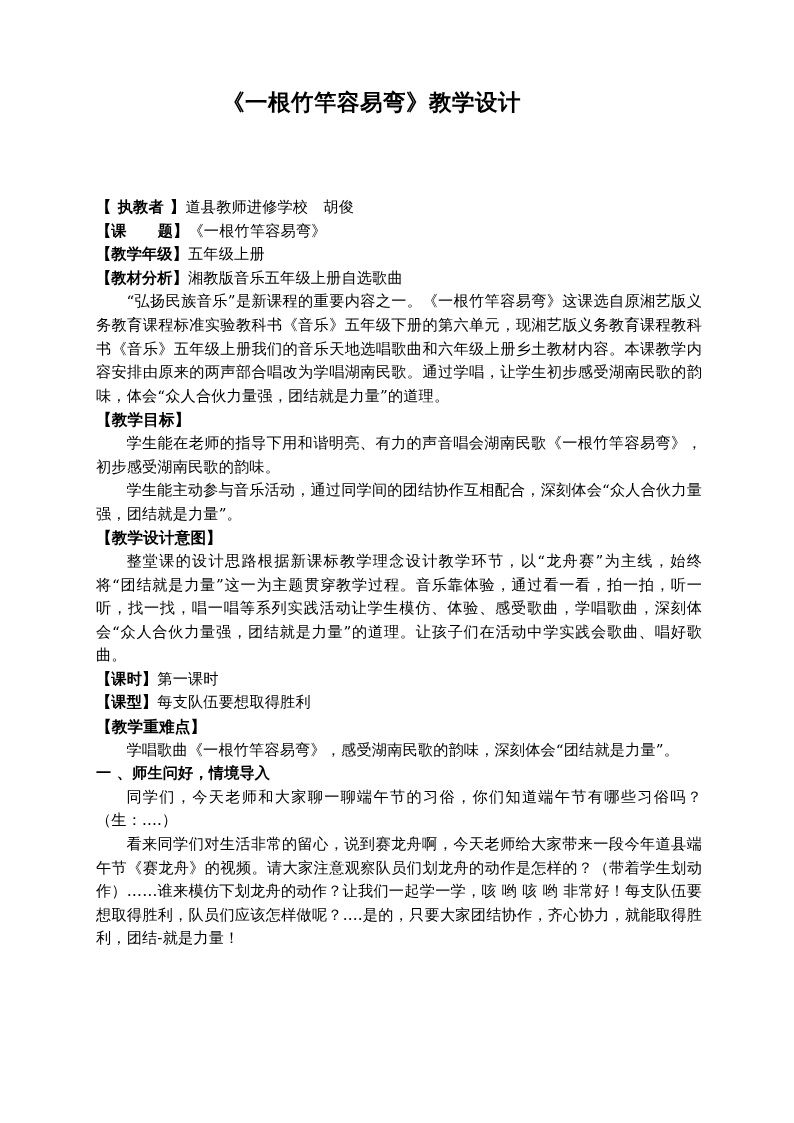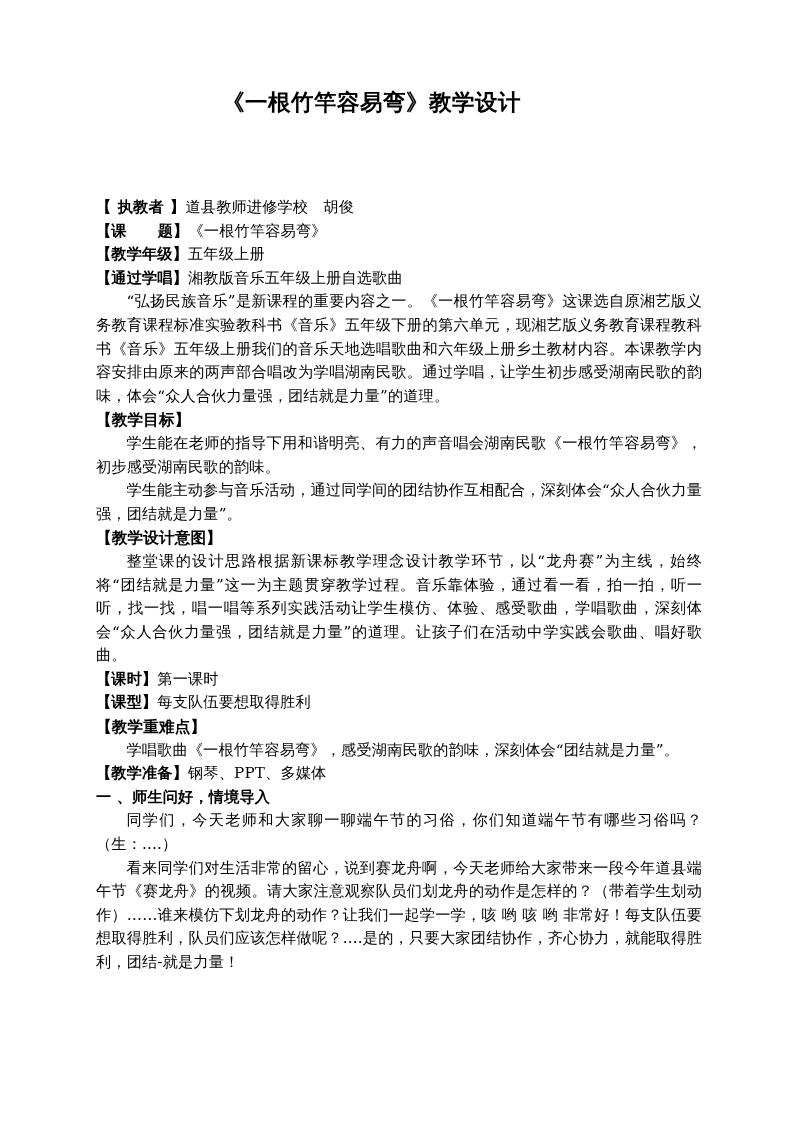--- a/index.html
+++ b/index.html
@@ -95,21 +95,21 @@
   <h1 class="doc-title">《一根竹竿容易弯》教学设计</h1>
 
   <div class="body-block">
 
     <p><span class="lbl"><span>【</span><span class="sp-small"></span><span>执教者</span><span class="sp-small"></span><span>】</span></span><span>道县教师进修学校</span><span class="sp-name"></span><span>胡俊</span></p>
 
     <p><span class="lbl">【<span>课</span><span class="sp-inner"></span><span>题</span>】</span><span>《一根竹竿容易弯》</span></p>
 
     <p><span class="lbl">【教学年级】</span><span>五年级上册</span></p>
 
-    <p><span class="lbl">【通过学唱】</span><span>湘教版音乐五年级上册自选歌曲</span></p>
+    <p><span class="lbl">【教材分析】</span><span>湘教版音乐五年级上册自选歌曲</span></p>
 
 
     <p class="indent">“弘扬民族音乐”是新课程的重要内容之一。《一根竹竿容易弯》这课选自原湘艺版义务教育课程标准实验教科书《音乐》五年级下册的第六单元，现湘艺版义务教育课程教科书《音乐》五年级上册我们的音乐天地选唱歌曲和六年级上册乡土教材内容。本课教学内容安排由原来的两声部合唱改为学唱湖南民歌。通过学唱，让学生初步感受湖南民歌的韵味，体会“众人合伙力量强，团结就是力量”的道理。</p>
 
     <p class="sec-head">【教学目标】</p>
 
     <p class="indent">学生能在老师的指导下用和谐明亮、有力的声音唱会湖南民歌《一根竹竿容易弯》，初步感受湖南民歌的韵味。</p>
 
     <p class="indent">学生能主动参与音乐活动，通过同学间的团结协作互相配合，深刻体会“众人合伙力量强，团结就是力量”。</p>
 
@@ -119,21 +119,20 @@
 
 
     <p><span class="lbl">【课时】</span><span>第一课时</span></p>
 
     <p><span class="lbl">【课型】</span><span>每支队伍要想取得胜利</span></p>
 
     <p class="sec-head">【教学重难点】</p>
 
     <p class="indent">学唱歌曲《一根竹竿容易弯》，感受湖南民歌的韵味，深刻体会“团结就是力量”。</p>
 
-    <p><span class="lbl">【教学准备】</span><span>钢琴、PPT、多媒体</span></p>
 
 
     <p class="head-line">一 、师生问好，情境导入</p>
 
     <p class="indent">同学们，今天老师和大家聊一聊端午节的习俗，你们知道端午节有哪些习俗吗？（生：....）</p>
 
     <p class="indent">看来同学们对生活非常的留心，说到赛龙舟啊，今天老师给大家带来一段今年道县端午节《赛龙舟》的视频。请大家注意观察队员们划龙舟的动作是怎样的？（带着学生划动作）……谁来模仿下划龙舟的动作？让我们一起学一学，咳 哟 咳 哟 非常好！每支队伍要想取得胜利，队员们应该怎样做呢？....是的，只要大家团结协作，齐心协力，就能取得胜利，团结-就是力量！</p>
 
   </div>
 </div>

